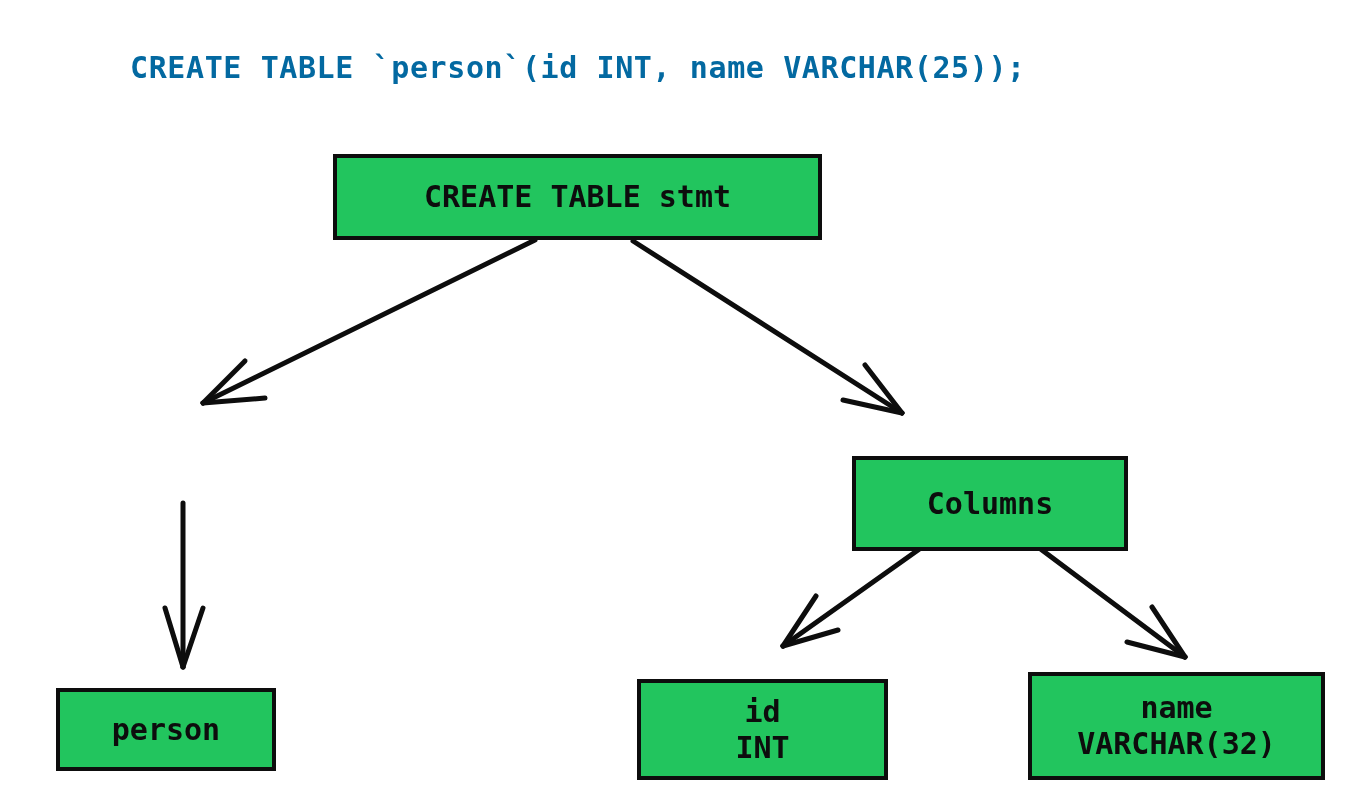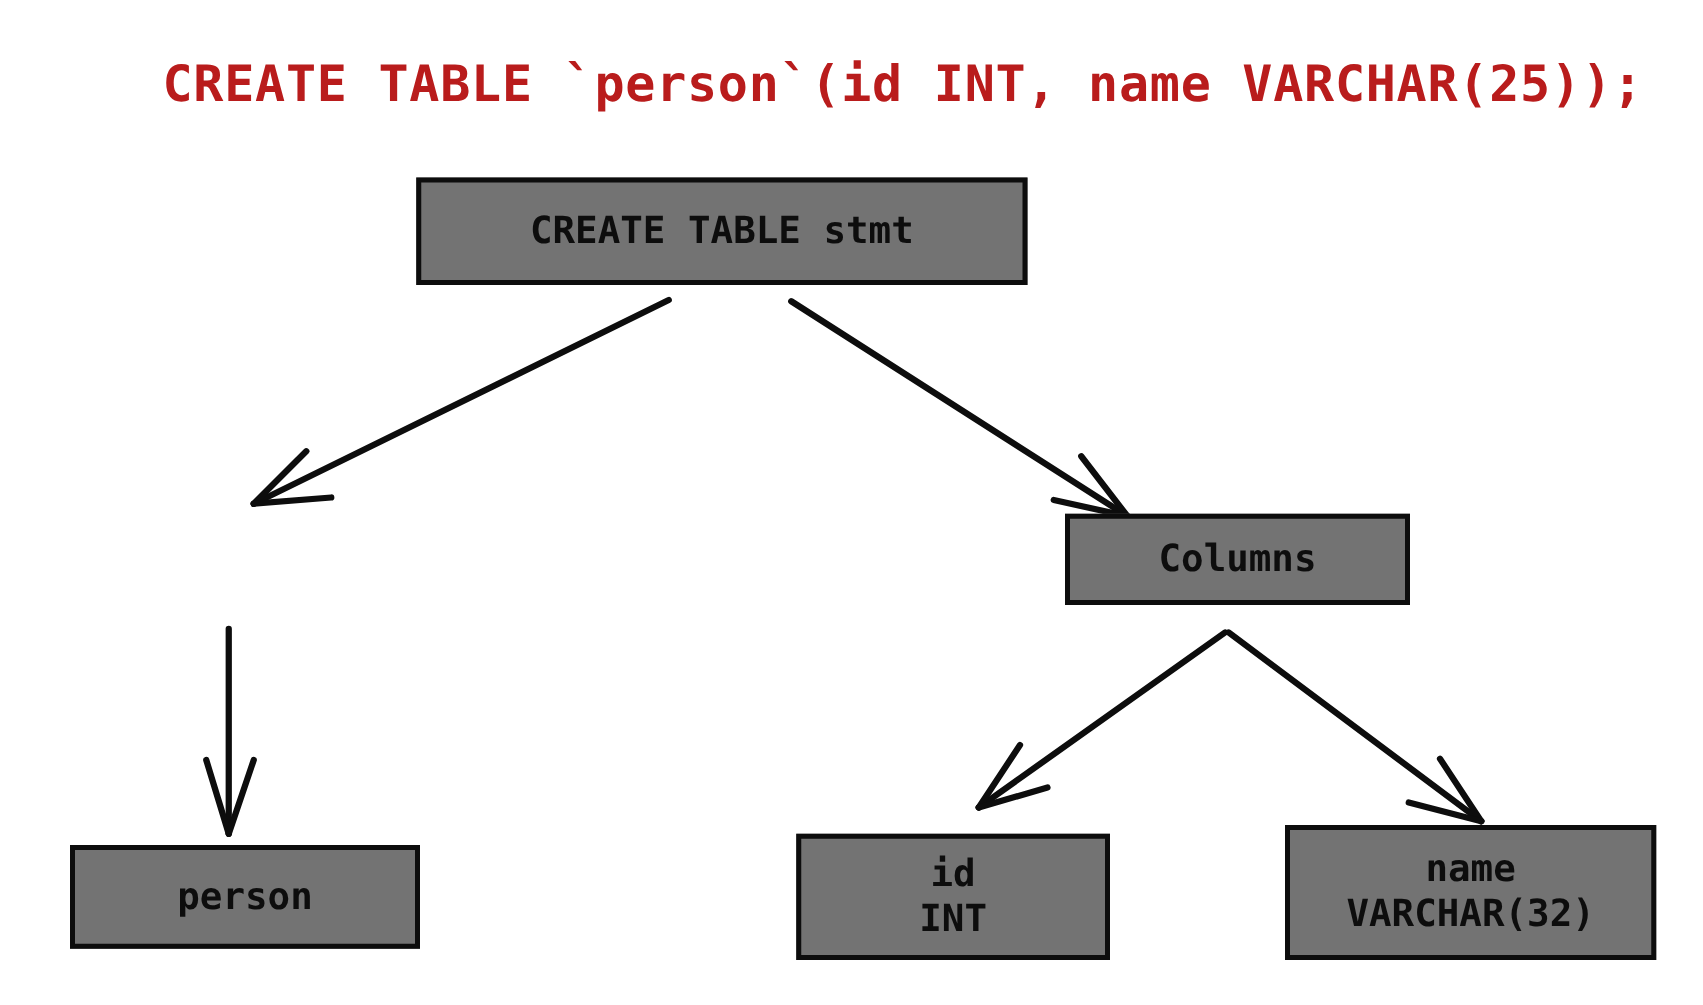--- a/index.html
+++ b/index.html
@@ -13,46 +13,47 @@
     height: 804px;
     background: #ffffff;
     font-family: "DejaVu Sans Mono", "Liberation Mono", monospace;
     color: #0d0d0d;
     overflow: hidden;
   }
   .code-title {
     position: absolute;
     left: 130px;
     top: 50px;
-    font-size: 40px;
+    font-size: 30px;
     line-height: 36px;
     font-weight: bold;
     letter-spacing: 0.6px;
     white-space: pre;
-    color: #b91c1c;
+    color: #0369a1;
   }
   .node {
     position: absolute;
     box-sizing: border-box;
     border: 4px solid #0d0d0d;
-    background: #737373;
+    background: #22c55e;
     display: flex;
     flex-direction: column;
     align-items: center;
     justify-content: center;
     font-size: 30px;
     font-weight: bold;
     line-height: 36px;
     text-align: center;
     white-space: pre;
+    margin-top: 12px;
   }
   .node-root    { left: 333px;  top: 142px; width: 489px; height: 86px;  }
   .node-tname   { left: 43px;   top: 421px; width: 275px; height: 76px;  }
-  .node-columns { left: 852px;  top: 411px; width: 276px; height: 73px;  }
-  .node-person  { left: 56px;   top: 676px; width: 280px; height: 83px;  }
+  .node-columns { left: 852px;  top: 444px; width: 276px; height: 95px;  }
+  .node-person  { left: 56px;   top: 676px; width: 220px; height: 83px;  }
   .node-id      { left: 637px;  top: 667px; width: 251px; height: 101px; }
   .node-name    { left: 1028px; top: 660px; width: 297px; height: 108px; }
   .edges-svg {
     position: absolute;
     left: 0;
     top: 0;
     width: 1362px;
     height: 804px;
     pointer-events: none;
   }

